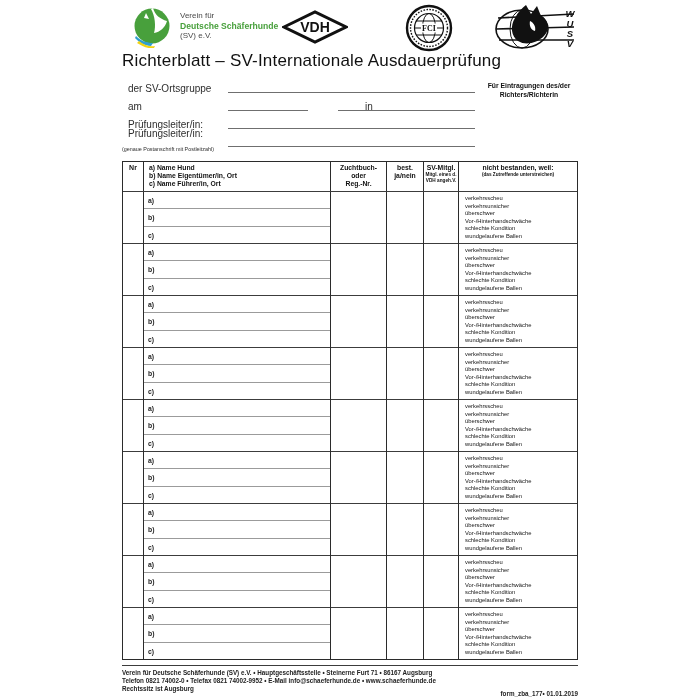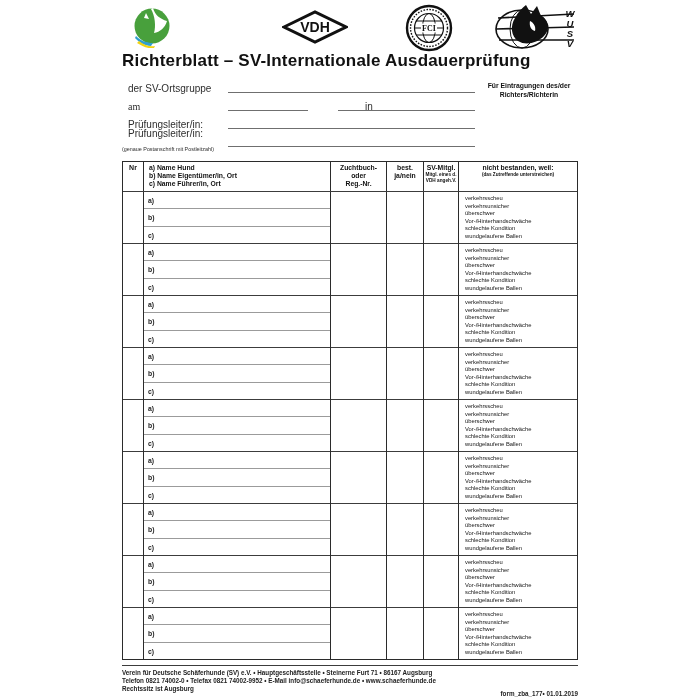--- a/index.html
+++ b/index.html
@@ -7,21 +7,21 @@
   body { font-family:"Liberation Sans", sans-serif; color:#1a1a1a; position:relative; overflow:hidden; }
   .abs { position:absolute; }
 
   
   .sv-logo { left:132px; top:7px; display:flex; gap:6px; }
   .sv-text { padding-top:4px; }
   .sv-text .l1, .sv-text .l3 { font-size:8px; color:#4a4a4a; line-height:10px; }
   .sv-text .l2 { font-size:8.6px; color:#48a03c; font-weight:bold; line-height:10px; }
 
   
-  .page-title { left:122px; top:51px; font-size:17px; font-weight:bold; color:#111; letter-spacing:0.2px; }
+  .page-title { left:122px; top:51px; font-size:17px; font-weight:normal; color:#111; letter-spacing:0.2px; }
 
   
   .flabel { font-size:10px; color:#2e2e2e;margin-left:6px; }
   .fnote  { font-size:5.4px; color:#2e2e2e; }
   .fline  { border-bottom:1px solid #6f6f6f; height:0; }
   .right-note { left:479px; top:82px; width:100px; text-align:center; font-size:6.8px; font-weight:bold; line-height:8.6px; color:#111; }
 
   
   .ftable { left:122px; top:161px; width:456px; border:1.3px solid #2b2b2b; background:#fff; }
   .grid-row { display:grid; grid-template-columns:20px 187px 56px 37px 35px 1fr; }
@@ -50,20 +50,25 @@
 <body>
 
 <div class="abs sv-logo">
   <svg width="42" height="41" viewBox="0 0 42 41">
     <circle cx="20" cy="19" r="17.5" fill="#48a03c"></circle>
     <path d="M21,1 C23,8 28,12 35,14 C33,21 28,25 22,26 C24,19 23,9 19,2 Z" fill="#ffffff"></path>
     <path d="M14,6 L17,12 L12,11 Z" fill="#ffffff"></path>
     <path d="M4,29 C9,34 15,36 21,36 L19,39 C12,39 7,35 3,31 Z" fill="#2f9fd0"></path>
     <path d="M7,34 C12,38 17,40 23,39 L22,41 C15,42 10,39 5,36 Z" fill="#f2d313"></path>
   </svg>
+  <div class="sv-text">
+    <div class="l1">Verein für</div>
+    <div class="l2">Deutsche Schäferhunde</div>
+    <div class="l3">(SV) e.V.</div>
+  </div>
 </div>
 
 <svg class="abs" style="left:282px; top:10px;" width="66" height="34" viewBox="0 0 66 34">
   <polygon points="2,17 33,2 64,17 33,32" fill="none" stroke="#111" stroke-width="3"></polygon>
   <text x="33" y="22" text-anchor="middle" font-size="14" font-weight="bold" font-family="Liberation Sans, sans-serif" fill="#111">VDH</text>
 </svg>
 
 <svg class="abs" style="left:404px; top:4px;" width="50" height="48" viewBox="0 0 50 48">
   <circle cx="25" cy="24" r="22" fill="none" stroke="#111" stroke-width="2.4"></circle>
   <circle cx="25" cy="24" r="18.5" fill="none" stroke="#111" stroke-width="1.4" stroke-dasharray="1.6 1.4"></circle>
@@ -88,21 +93,21 @@
   <text x="84" y="24" text-anchor="middle" font-size="9.5" font-weight="bold" font-style="italic" font-family="Liberation Sans, sans-serif" fill="#111">U</text>
   <text x="84" y="34" text-anchor="middle" font-size="9.5" font-weight="bold" font-style="italic" font-family="Liberation Sans, sans-serif" fill="#111">S</text>
   <text x="84" y="44" text-anchor="middle" font-size="9.5" font-weight="bold" font-style="italic" font-family="Liberation Sans, sans-serif" fill="#111">V</text>
 </svg>
 
 <div class="abs page-title">Richterblatt – SV-Internationale Ausdauerprüfung</div>
 
 <div class="abs flabel" style="left:122px; top:83px;">der SV-Ortsgruppe</div>
 <div class="abs fline" style="left:228px; top:92px; width:247px;"></div>
 
-<div class="abs flabel" style="left:122px; top:101px;font-family:Liberation Serif, serif;">am</div>
+<div class="abs flabel" style="left:122px; top:101px;">am</div>
 <div class="abs fline" style="left:228px; top:110px; width:80px;"></div>
 <div class="abs flabel" style="left:318px; top:101px;padding-left:41px;">in</div>
 <div class="abs fline" style="left:338px; top:110px; width:137px;"></div>
 
 <div class="abs flabel" style="left:122px; top:119px;">Prüfungsleiter/in:</div>
 <div class="abs fline" style="left:228px; top:128px; width:247px;"></div>
 
 <div class="abs flabel" style="left:122px; top:128px;">Prüfungsleiter/in:</div>
 <div class="abs fnote" style="left:122px; top:146px;">(genaue Postanschrift mit Postleitzahl)</div>
 <div class="abs fline" style="left:228px; top:146px; width:247px;"></div>

